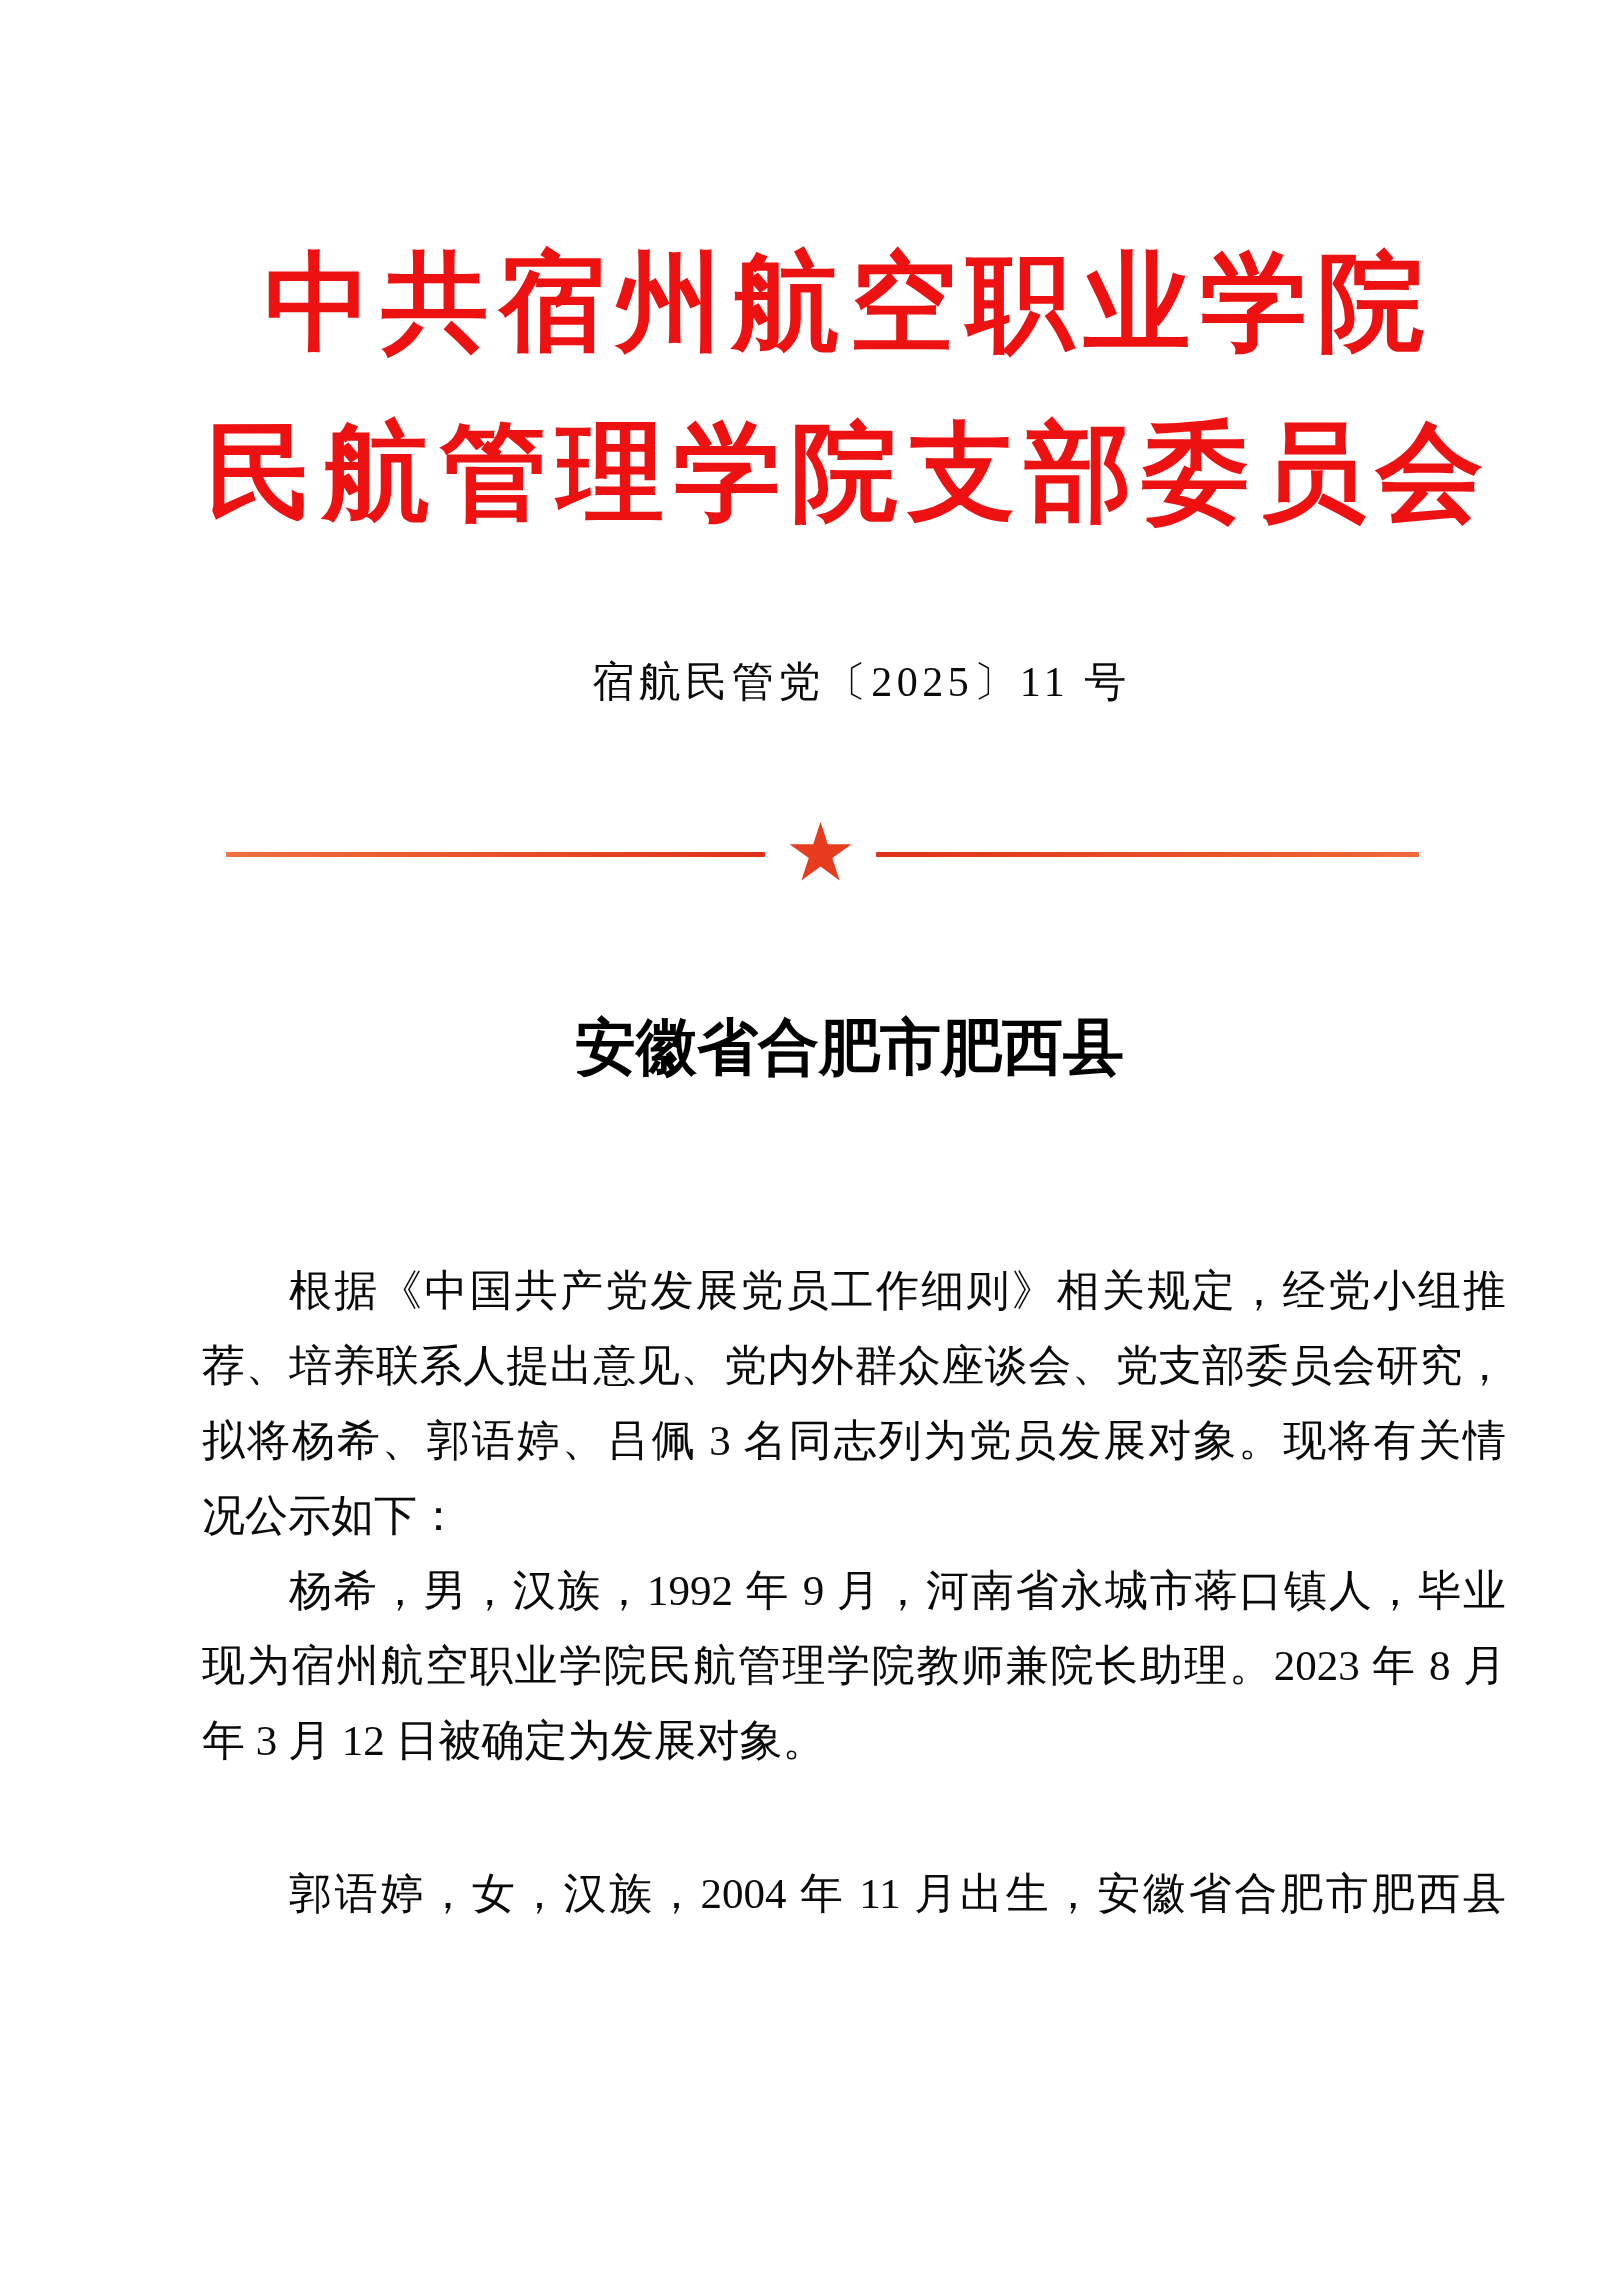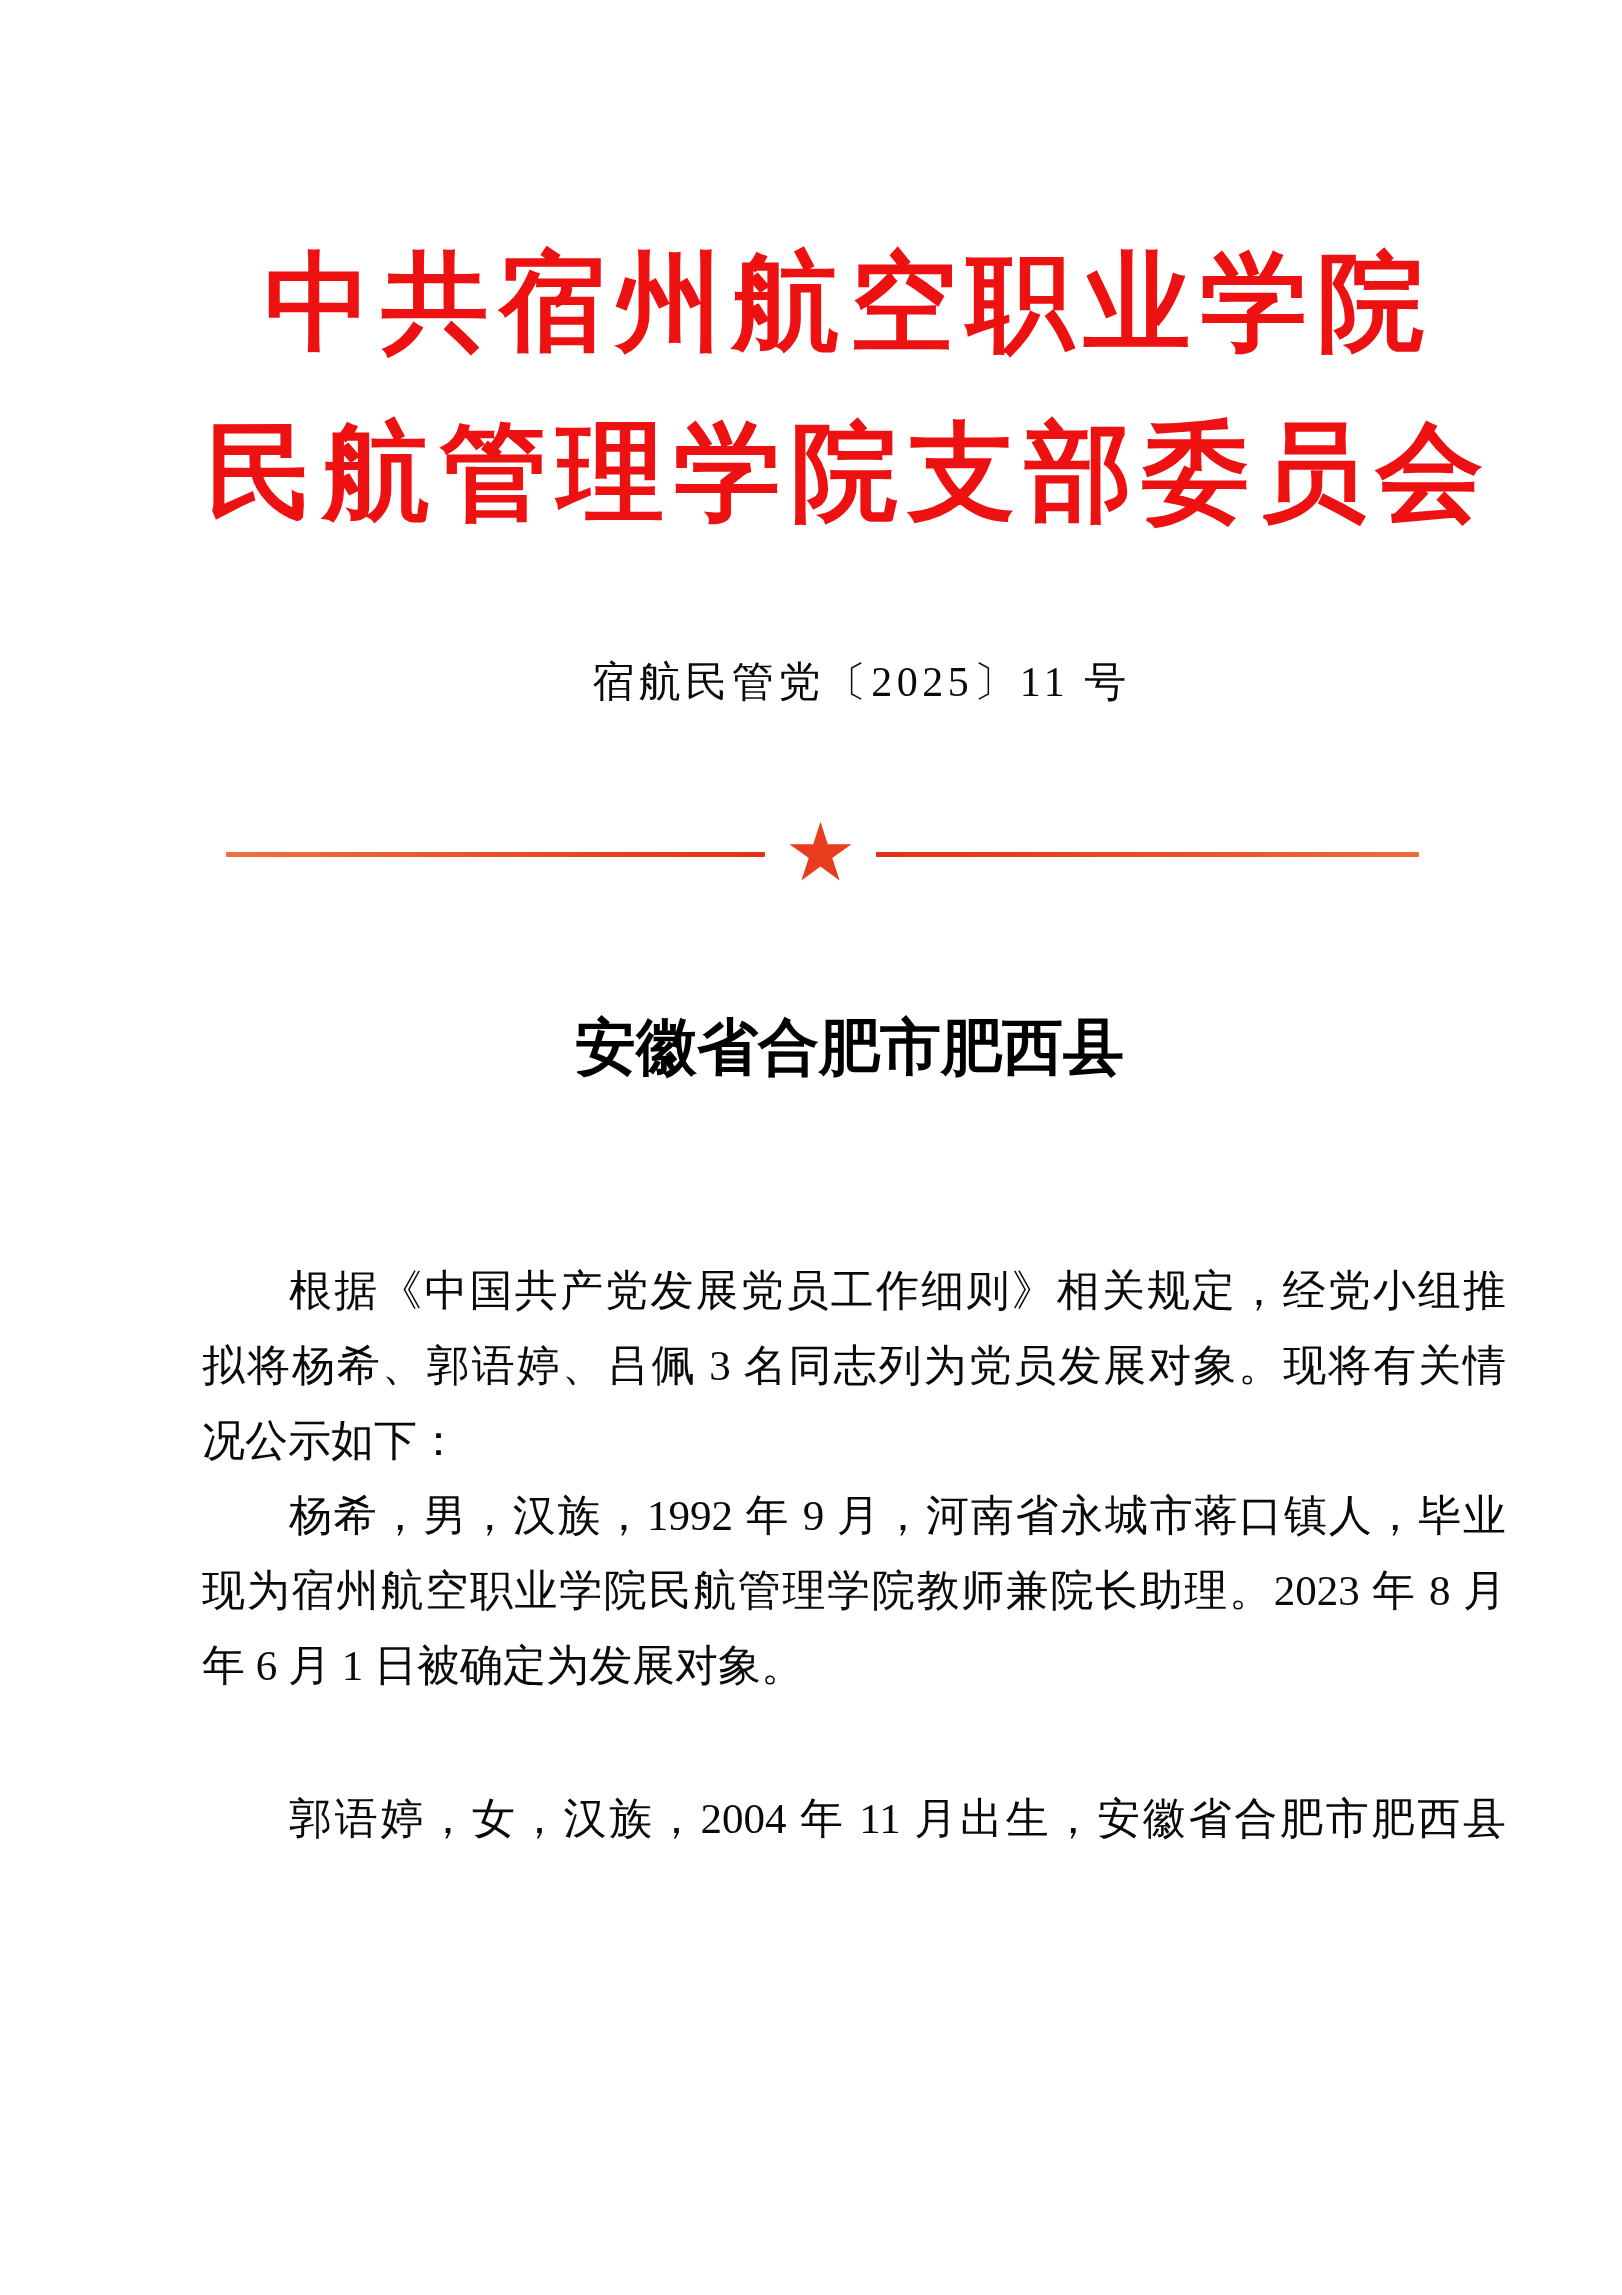--- a/index.html
+++ b/index.html
@@ -132,22 +132,23 @@
     </svg>
     <span class="rule rule-right"></span>
   </div>
 
   <div class="doc-title">
     <div>安徽省合肥市肥西县</div>
   </div>
 
   <div class="doc-body">
     <div class="bline indent">根据《中国共产党发展党员工作细则》相关规定，经党小组推</div>
+    <div class="bline">荐、培养联系人提出意见、党内外群众座谈会、党支部委员会研究，</div>
     <div class="bline">拟将杨希、郭语婷、吕佩 3 名同志列为党员发展对象。现将有关情</div>
     <div class="bline end">况公示如下：</div>
     <div class="bline indent">杨希，男，汉族，1992 年 9 月，河南省永城市蒋口镇人，毕业</div>
     <div class="bline">现为宿州航空职业学院民航管理学院教师兼院长助理。2023 年 8 月</div>
-    <div class="bline end">年 6 月 1 日被确定为发展对象。</div>
+    <div class="bline end">年 3 月 12 日被确定为发展对象。</div>
     <div class="bline indent para-gap">郭语婷，女，汉族，2004 年 11 月出生，安徽省合肥市肥西县</div>
   </div>
 
 </div>
 
 
 </body></html>

